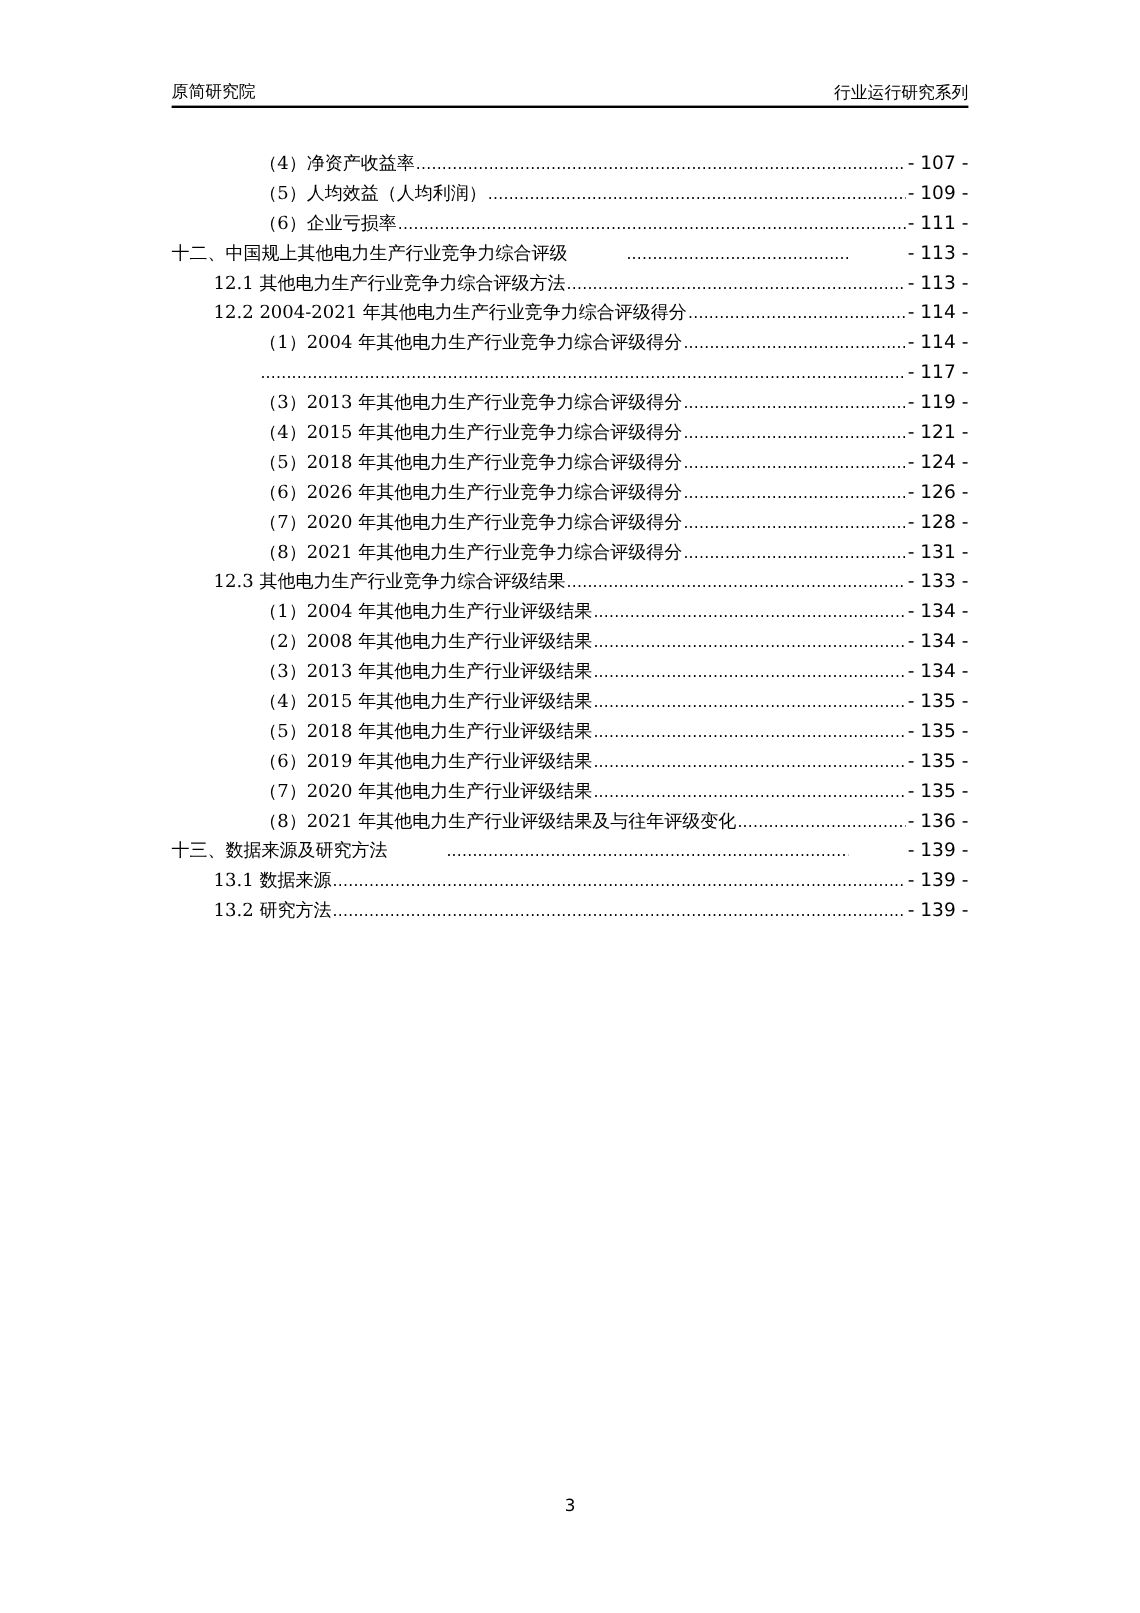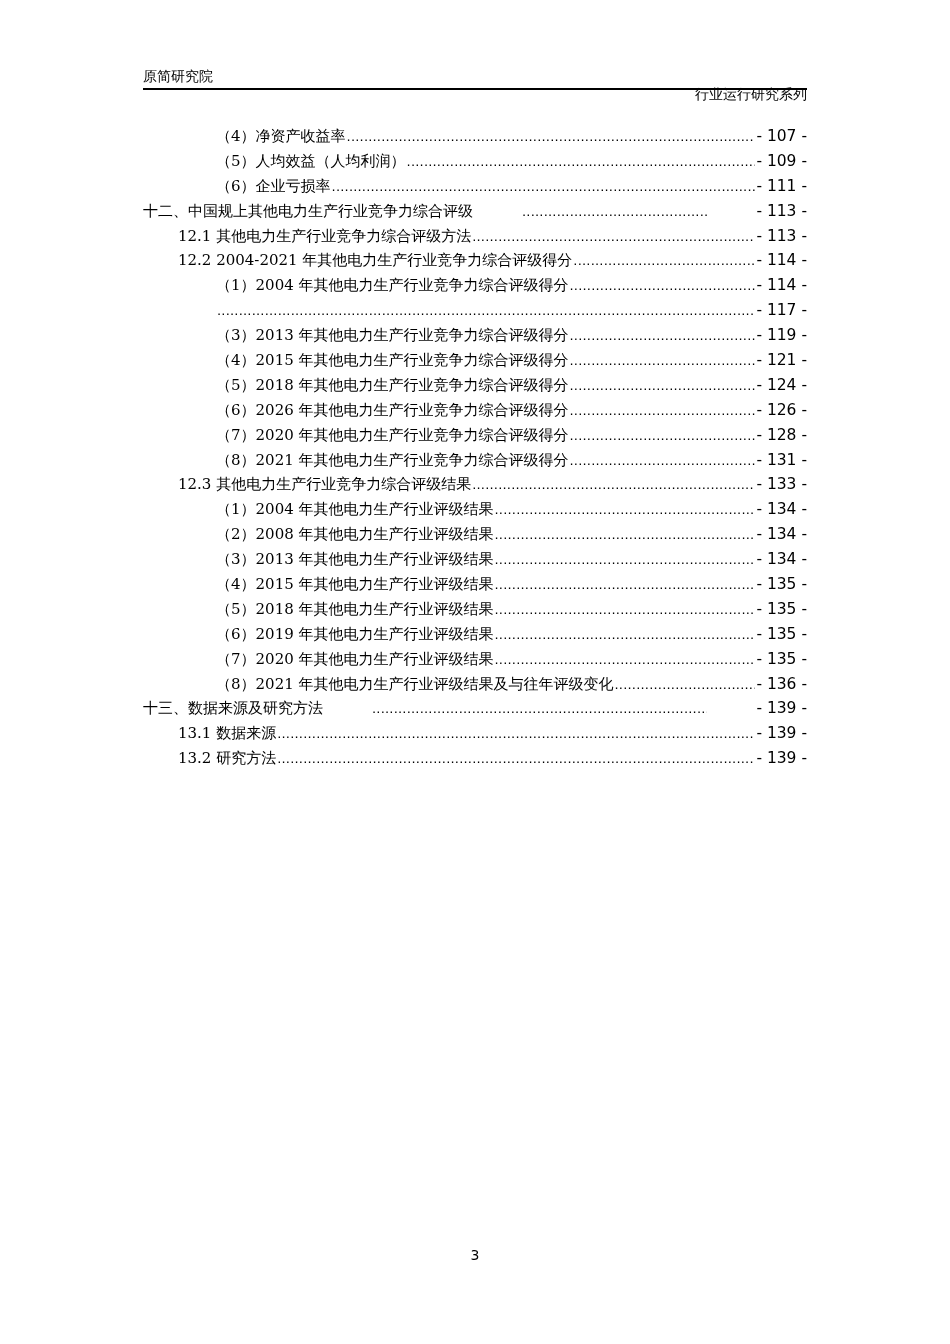--- a/index.html
+++ b/index.html
@@ -1,21 +1,21 @@
 <!DOCTYPE html>
 <html><head>
 <meta charset="utf-8">
 <style>
   html, body { margin: 0; padding: 0; background: #ffffff; }
   body { width: 950px; height: 1344px; position: relative; overflow: hidden;
          font-family: "DejaVu Serif", "Liberation Serif", serif; color: #000; }
   .header { position: absolute; left: 143px; top: 66px; width: 664px; height: 22px;
             font-family: "DejaVu Sans", "Liberation Sans", sans-serif; font-size: 14px; }
   .header .left { position: absolute; left: 0; top: 2px; text-align: center; }
-  .header .right { position: absolute; right: 0; top: 20px; }
+  .header .right { position: absolute; right: 0; top: 3px; }
   .header-rule { position: absolute; left: 143px; top: 88px; width: 664px; height: 2px; background: #000; }
   .toc { position: absolute; left: 143px; top: 124px; width: 664px; }
   .toc-row { position: relative; height: 24.9px; line-height: 24.9px; font-size: 15px;
              display: flex; align-items: baseline; white-space: nowrap; }
   .toc-row .title { flex: 0 0 auto; font-family: "DejaVu Serif", "Liberation Serif", serif; }
   .toc-row .dots { flex: 1 1 auto; overflow: hidden; font-family: "DejaVu Sans", sans-serif;
                    font-size: 13px; letter-spacing: 0.2px; margin: 0 1px; }
   .toc-row .dots::before { content: "........................................................................................................................................................................................................"; }
   .toc-row .page { flex: 0 0 auto; font-family: "DejaVu Sans", "Liberation Sans", sans-serif; font-size: 15.5px; }
   .lvl1 { padding-left: 0; gap: 48px; }

